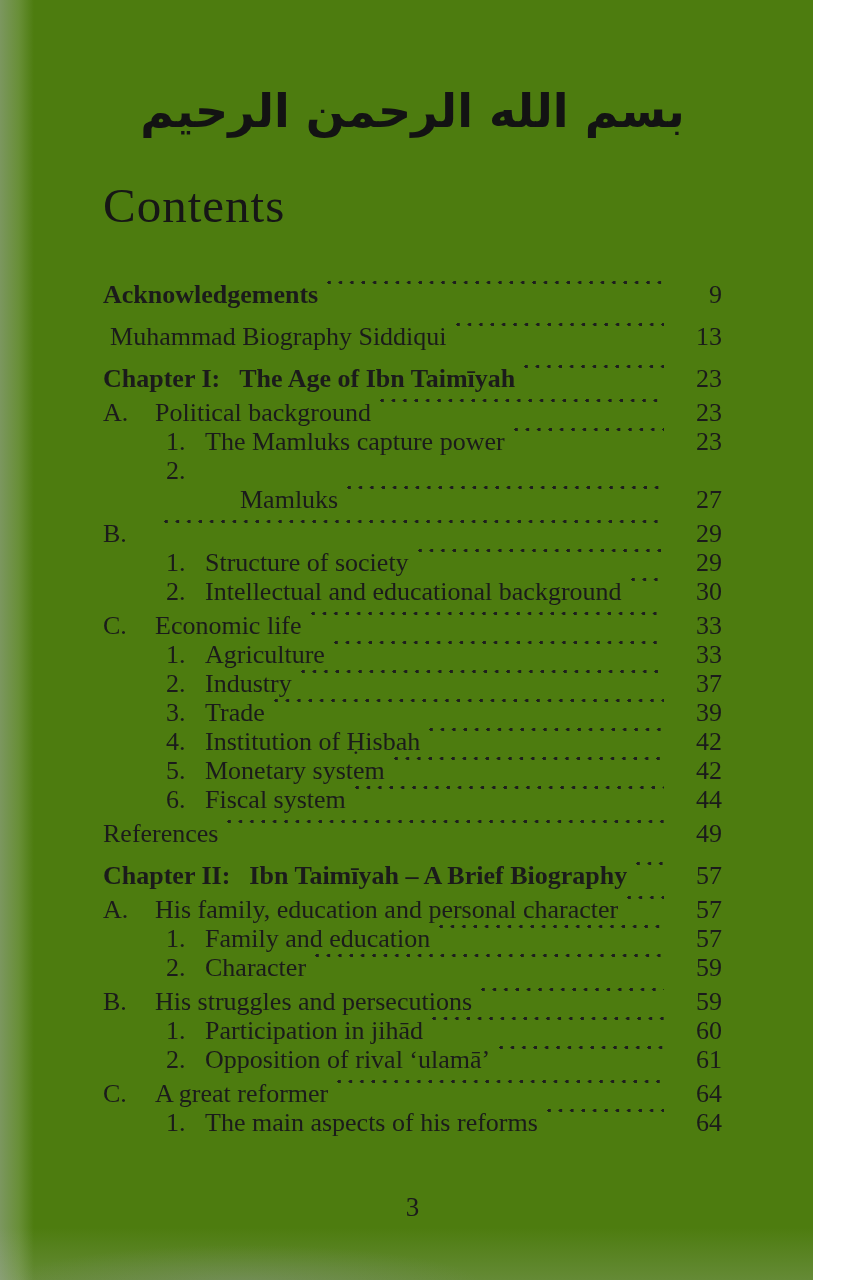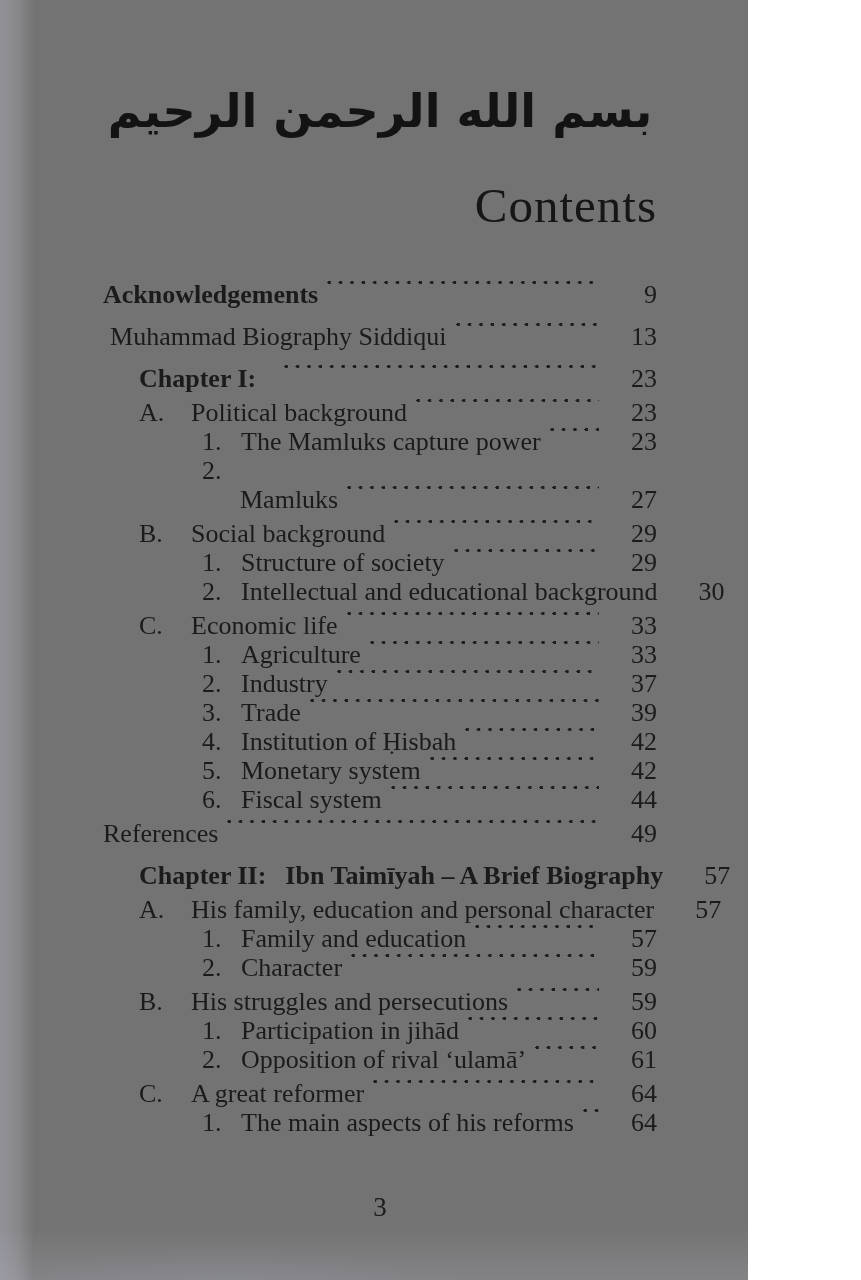--- a/index.html
+++ b/index.html
@@ -1,21 +1,21 @@
 <!DOCTYPE html>
 <html><head>
 <meta charset="utf-8">
 <style>
   html, body { margin: 0; padding: 0; background: #ffffff; }
   .page {
     position: relative;
-    width: 748px;
+    width: 813px;
     height: 1280px;
     margin: 0;
-    background: #737373;
+    background: #4d7c0f;
     font-family: "Liberation Serif", "DejaVu Serif", serif;
     color: #1b1b1b;
     overflow: hidden;
   }
   
   .page::before {
     content: "";
     position: absolute;
     left: 0; top: 0; bottom: 0;
     width: 34px;
@@ -40,40 +40,40 @@
     align-items: center;
     justify-content: center;
     font-family: "DejaVu Sans", sans-serif;
     font-weight: 700;
     font-size: 46px;
     color: #131313;
     letter-spacing: 1px;
   }
   .title {
     margin: 10px 91px 0 103px;
-    text-align: right;
+    text-align: left;
     font-size: 49px;
     font-weight: 400;
     line-height: 52px;
     letter-spacing: 1px;
     color: #161616;
   }
   .toc {
     margin: 48px 91px 0 103px; 
   }
   .row {
     display: flex;
     align-items: flex-start;
     font-size: 26px;
     line-height: 29px;
     white-space: nowrap;
   }
   .gap-lg { margin-top: 13px; }
   .gap-md { margin-top: 5px; }
-  .prefix { flex: none; margin-left: 36px; }
+  .prefix { flex: none; }
   .lvl1 .prefix { width: 52px; }
   .lvl2 { margin-left: 63px; }
   .lvl2 .prefix { width: 39px; }
   .lvl3 { margin-left: 137px; }
   .chapter .prefix { width: auto; margin-right: 19px; }
   .b { font-weight: 700; }
   .i { }
   .label { flex: none; }
   .label2 { flex: none; margin-left: 0.27em; }
   .justify .label {
@@ -123,20 +123,21 @@
     <span class="pagenum">9</span>
   </div>
       <div class="row lvl0 gap-lg">
 
     <span class="label2">Muhammad Biography Siddiqui</span>
     <span class="leader"></span>
     <span class="pagenum">13</span>
   </div>
       <div class="row lvl0 gap-lg chapter">
     <span class="prefix b">Chapter I:</span>
+    <span class="label b">The Age of Ibn Taimīyah</span>
 
     <span class="leader"></span>
     <span class="pagenum">23</span>
   </div>
       <div class="row lvl1 gap-md">
     <span class="prefix">A.</span>
     <span class="label">Political background</span>
 
     <span class="leader"></span>
     <span class="pagenum">23</span>
@@ -155,21 +156,20 @@
   </div>
       <div class="row lvl3">
 
     <span class="label i">Mamluks</span>
 
     <span class="leader"></span>
     <span class="pagenum">27</span>
   </div>
       <div class="row lvl1 gap-md">
     <span class="prefix">B.</span>
-    <span class="label">Social background</span>
 
     <span class="leader"></span>
     <span class="pagenum">29</span>
   </div>
       <div class="row lvl2">
     <span class="prefix">1.</span>
     <span class="label i">Structure of society</span>
 
     <span class="leader"></span>
     <span class="pagenum">29</span>

